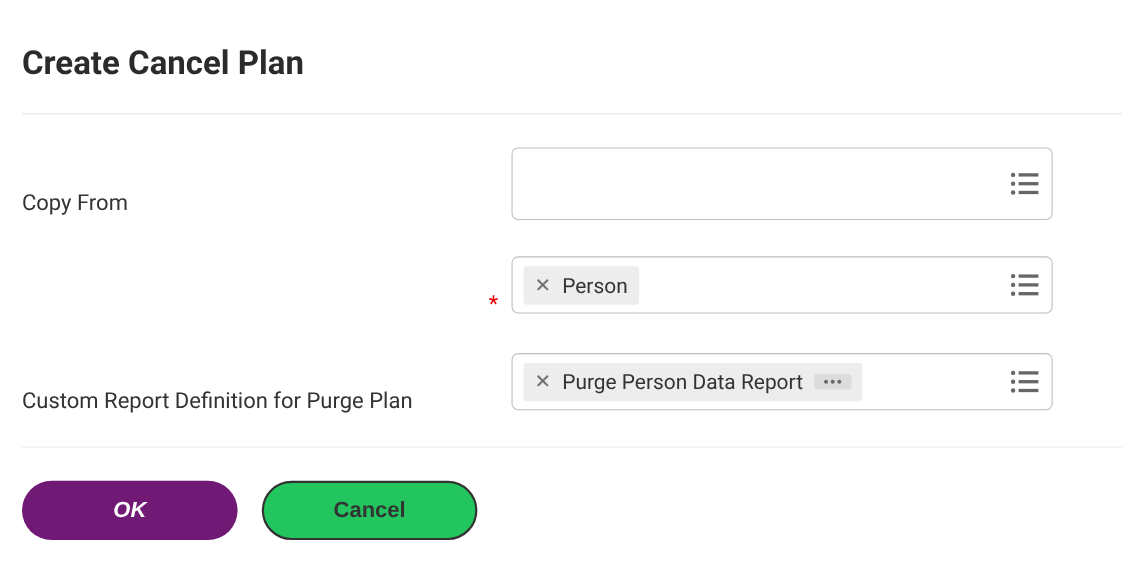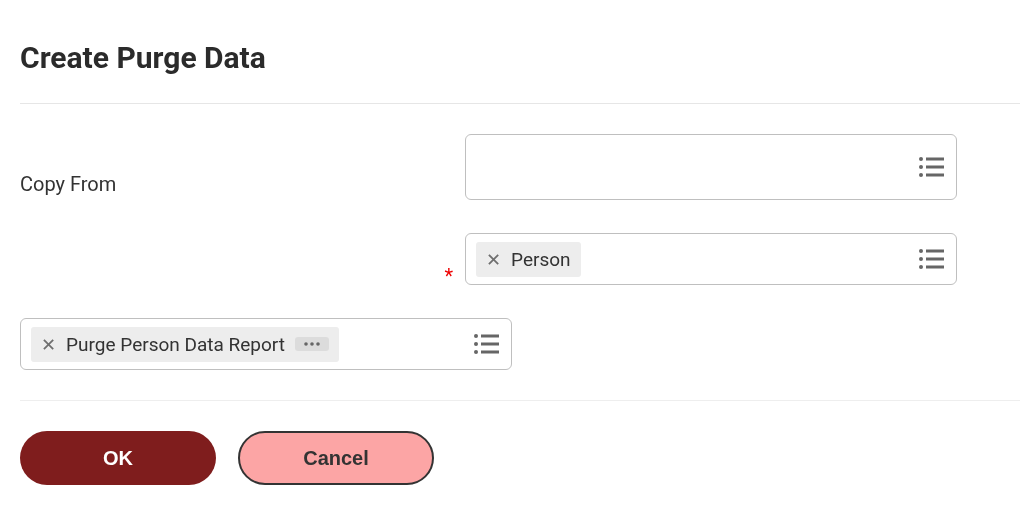--- a/index.html
+++ b/index.html
@@ -103,29 +103,29 @@
       min-width: 196px;
       height: 54px;
       border-radius: 28px;
       font-size: 20px;
       font-weight: 600;
       display: inline-flex;
       align-items: center;
       justify-content: center;
       cursor: pointer;
     }
-    .btn-primary { background: #7f1d1d; color: #fff; border: none; }
-    .btn-secondary { background: #fca5a5; color: #333; border: 2px solid #333; }
+    .btn-primary { background: #701a75; color: #fff; border: none; font-style: italic; }
+    .btn-secondary { background: #22c55e; color: #333; border: 2px solid #333; }
   </style>
 </head>
 <body>
 
 <div class="dialog">
 
-  <h1 class="title">Create Purge Data</h1>
+  <h1 class="title">Create Cancel Plan</h1>
 
   <hr class="divider">
 
   <div class="form-row">
     <div class="label-col">
       <span>Copy From</span>
     </div>
     <div class="input-col">
       <div class="picker picker-tall">
         <div class="chip-area"></div>
@@ -163,20 +163,23 @@
               <rect x="8" y="9.5" width="18" height="3" fill="#666"></rect>
             <circle cx="3" cy="19" r="2" fill="#666"></circle>
               <rect x="8" y="17.5" width="18" height="3" fill="#666"></rect>
           </svg>
         </span>
       </div>
     </div>
   </div>
 
   <div class="form-row">
+    <div class="label-col">
+      <span>Custom Report Definition for Purge Plan</span>
+    </div>
     <div class="input-col">
       <div class="picker">
         <div class="chip-area">
           <span class="chip">
             <span class="chip-x">✕</span>
             <span>Purge Person Data Report</span>
             <span class="chip-more">
               <svg width="18" height="6" viewBox="0 0 18 6">
                 <circle cx="3" cy="3" r="1.8" fill="#666"></circle>
                 <circle cx="9" cy="3" r="1.8" fill="#666"></circle>

